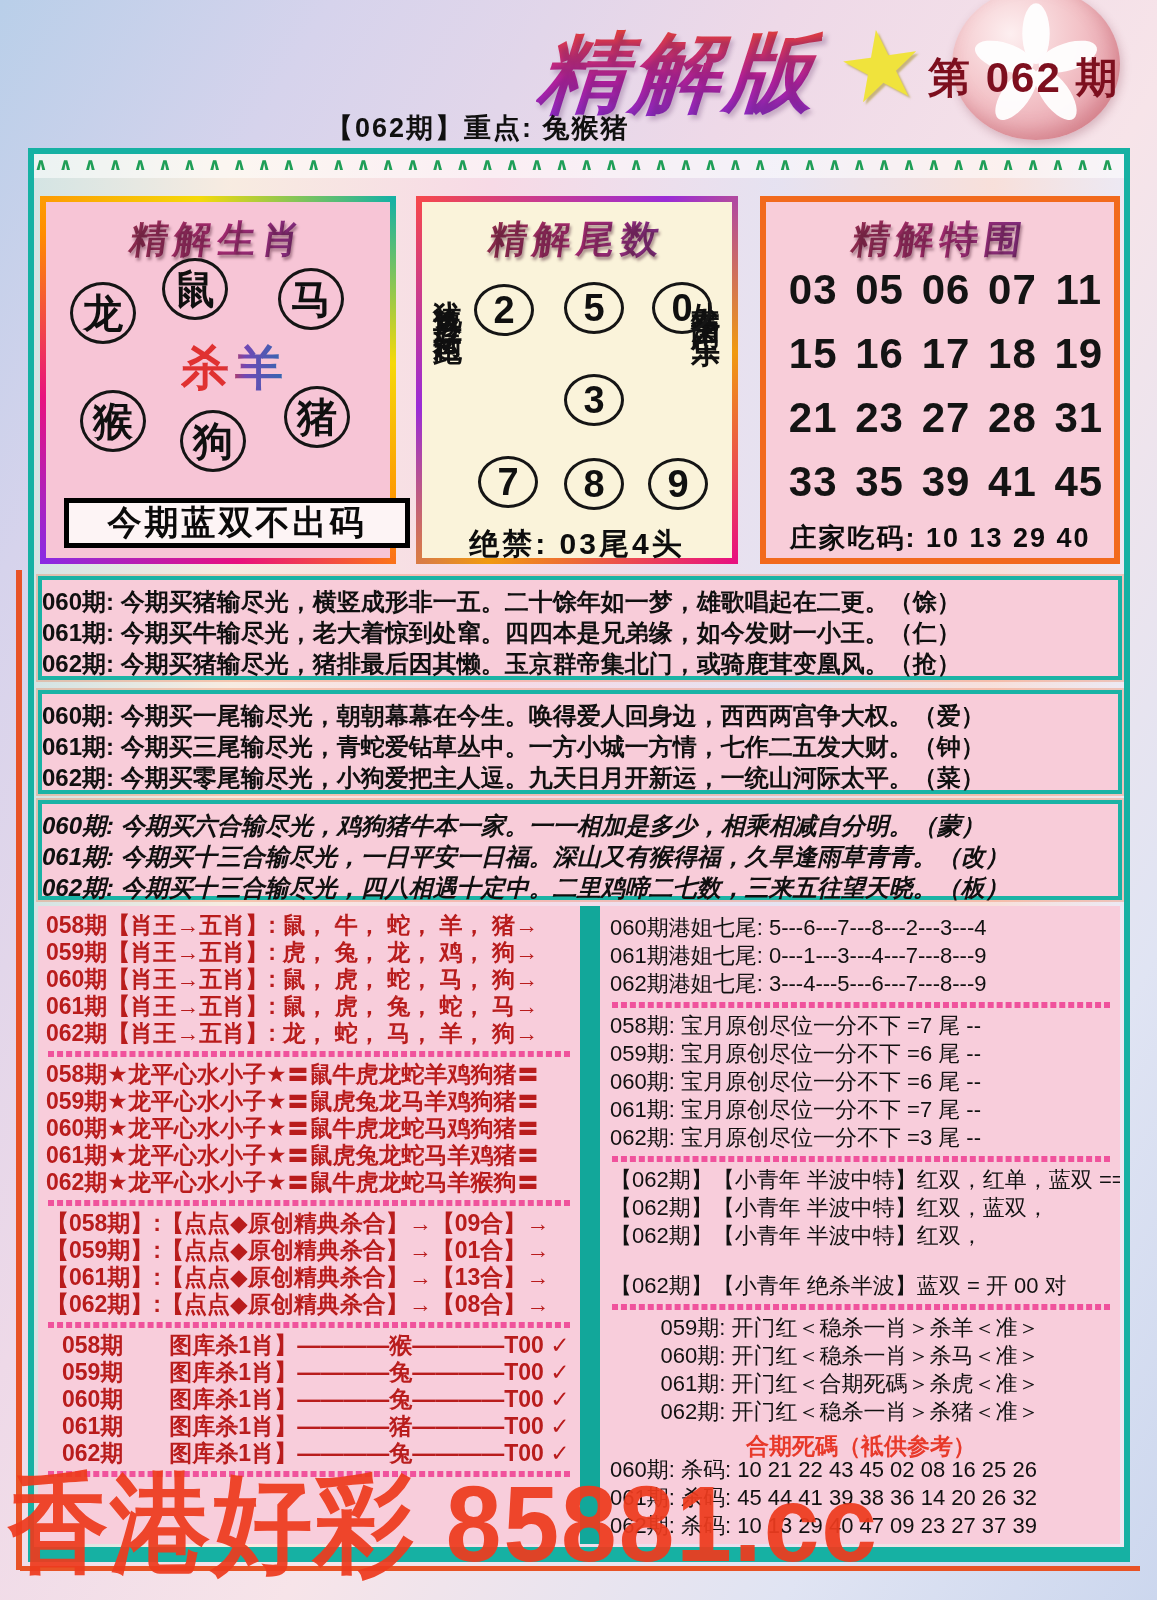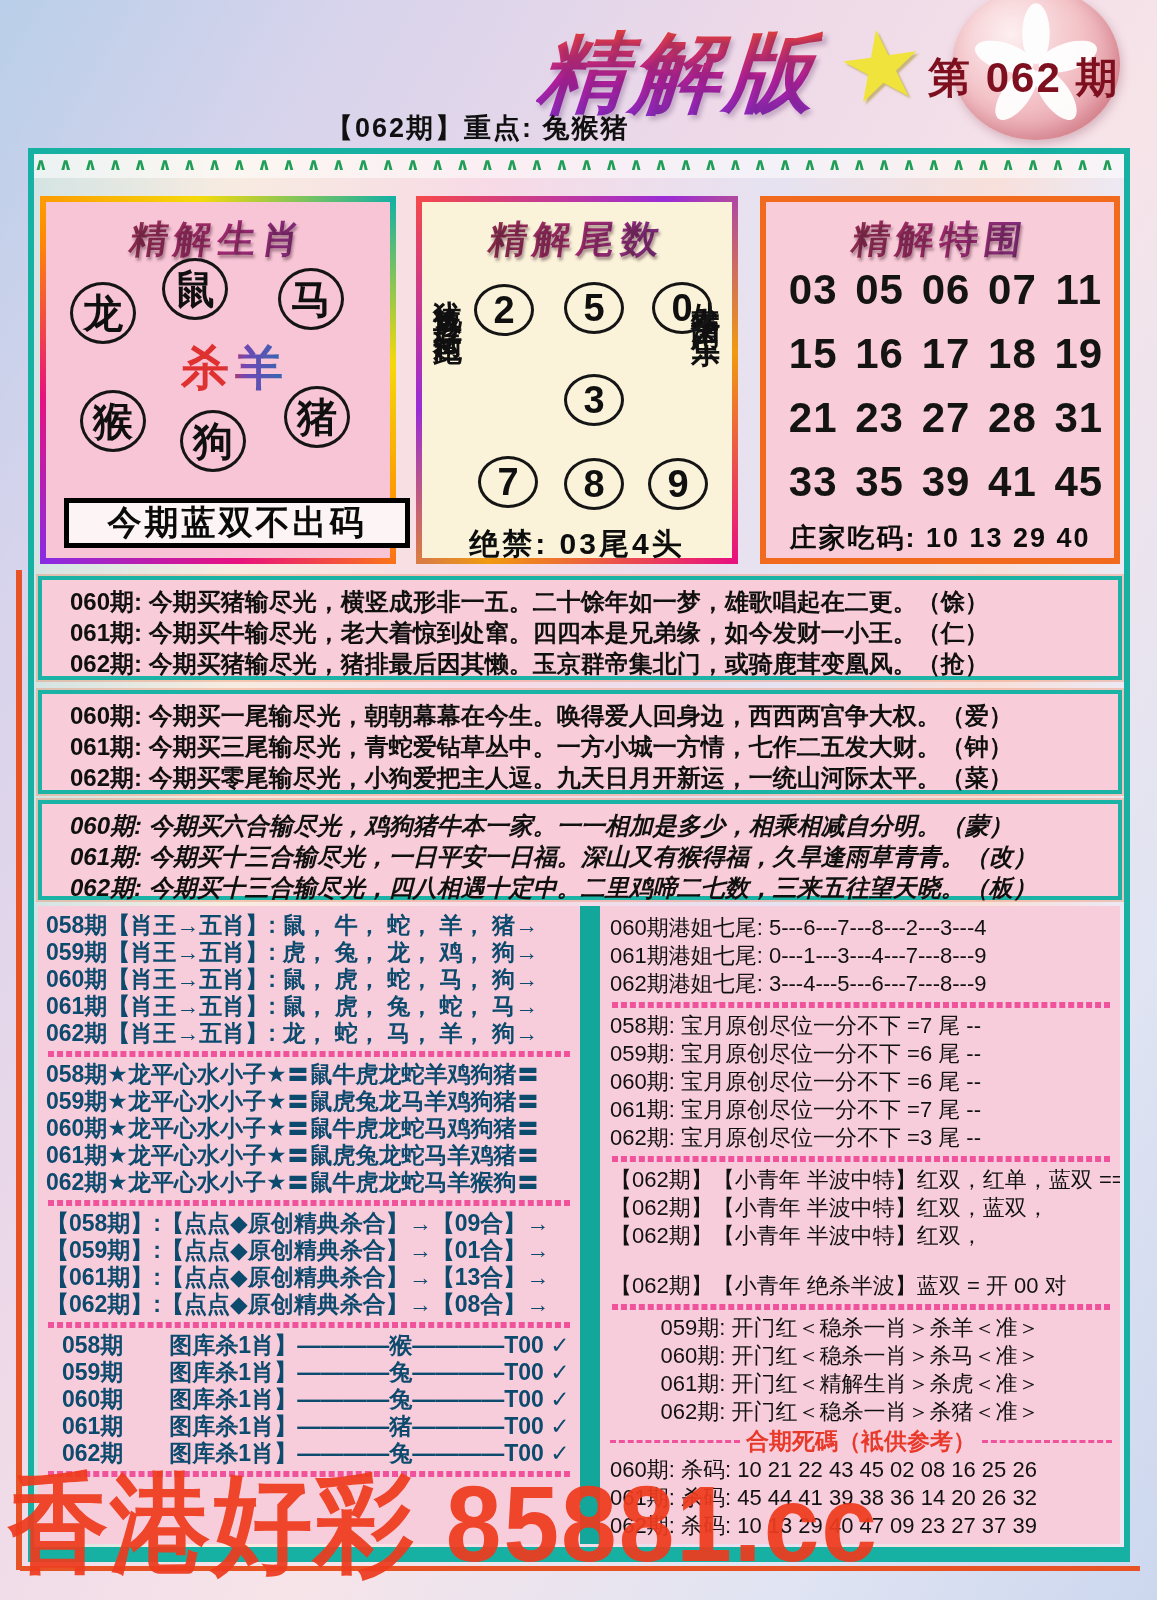--- a/index.html
+++ b/index.html
@@ -85,39 +85,39 @@
     border:6px solid #f26a1d; background:#f8cdd9;}
   .num-grid{ left:14px; top:64px; width:332px; display:grid;
     grid-template-columns:repeat(5,1fr); row-gap:16px; justify-items:center;}
   .num-grid div{ font-size:42px; font-weight:900; color:#141414; letter-spacing:1px;}
   .banker-line{ left:0; top:318px; width:100%; text-align:center; font-size:27px;
     font-weight:700; color:#0d0d0d; letter-spacing:2px; white-space:nowrap;}
 
   
   .verse-box{ left:4px; width:1084px; height:104px; border:4px solid #1ab3a5;
     box-shadow:0 0 0 2px rgba(240,110,60,.3); background:#f8ccd9;
-    padding:6px 10px 0 28px;}
+    padding:6px 10px 0 0;}
   .verse-box .vline{ font-size:24px; font-weight:bold; color:#101010;
     line-height:31px; letter-spacing:0px; white-space:nowrap;}
 
   
   .bottom-area{ left:0; top:752px; width:100%; height:638px;}
   .col-left{ position:absolute; left:4px; top:0; width:542px; height:100%;
     background:#f8cddb; padding:6px 0 0 8px; overflow:hidden;}
   .col-divider{ position:absolute; left:546px; top:0; width:20px; height:100%;
     background:#12a79a;}
   .col-right{ position:absolute; left:566px; top:0; width:520px; height:100%;
     background:#f8cddb; padding:8px 0 0 10px; overflow:hidden;}
-  .trow{ font-size:23px; font-weight:bold; color:#0c4a6e; line-height:27px; white-space:nowrap;}
+  .trow{ font-size:23px; font-weight:bold; color:#b91c1c; line-height:27px; white-space:nowrap;}
   .trow-r{ font-size:22px; font-weight:normal; color:#111; line-height:28px; white-space:nowrap;}
   .dashed-sep{ height:6px; margin:4px 10px 4px 2px;
     border-top:3px dashed #f0529c; border-bottom:3px dashed #f0529c;}
   .gap-sm{ height:22px; }
   .center-row{ text-align:center; padding-right:30px;}
-  .dead-divider{ display:flex; align-items:center; margin:2px 8px 2px 0; height:26px;}
+  .dead-divider{ display:flex; align-items:center; margin:2px 8px 2px 0; height:26px;flex-direction:column;}
   .dead-divider .dline{ flex:1; border-top:3px dashed #f0529c; }
   .dead-divider .dtext{ font-size:23px; font-weight:bold; color:#e8392a;
     padding:0 6px; white-space:nowrap;}
 
   
   .watermark{ left:8px; top:1458px; font-size:100px; font-weight:900; color:#ee3b1e;
     opacity:.93; letter-spacing:2px; white-space:nowrap; z-index:9;
     transform:scaleY(1.08);}
 </style>
 </head>
@@ -257,21 +257,21 @@
       <div class="trow-r">062期:  宝月原创尽位一分不下 =3 尾 --</div>
       <div class="dashed-sep"></div>
       <div class="trow-r">【062期】【小青年 半波中特】红双，红单，蓝双 === 开</div>
       <div class="trow-r">【062期】【小青年 半波中特】红双，蓝双，</div>
       <div class="trow-r">【062期】【小青年 半波中特】红双，</div>
       <div class="gap-sm"></div>
       <div class="trow-r">【062期】【小青年 绝杀半波】蓝双 = 开 00 对</div>
       <div class="dashed-sep"></div>
       <div class="trow-r center-row">059期:  开门红＜稳杀一肖＞杀羊＜准＞</div>
       <div class="trow-r center-row">060期:  开门红＜稳杀一肖＞杀马＜准＞</div>
-      <div class="trow-r center-row">061期:  开门红＜精解生肖＞杀虎＜准＞</div>
+      <div class="trow-r center-row">061期:  开门红＜合期死碼＞杀虎＜准＞</div>
       <div class="trow-r center-row">062期:  开门红＜稳杀一肖＞杀猪＜准＞</div>
       <div class="dead-divider">
         <span class="dline"></span>
         <span class="dtext">合期死碼（袛供参考）</span>
         <span class="dline"></span>
       </div>
       <div class="trow-r">060期:  杀码:  10 21 22 43 45 02 08 16 25 26</div>
       <div class="trow-r">061期:  杀码:  45 44 41 39 38 36 14 20 26 32</div>
       <div class="trow-r">062期:  杀码:  10 13 29 40 47 09 23 27 37 39</div>
     </div>

